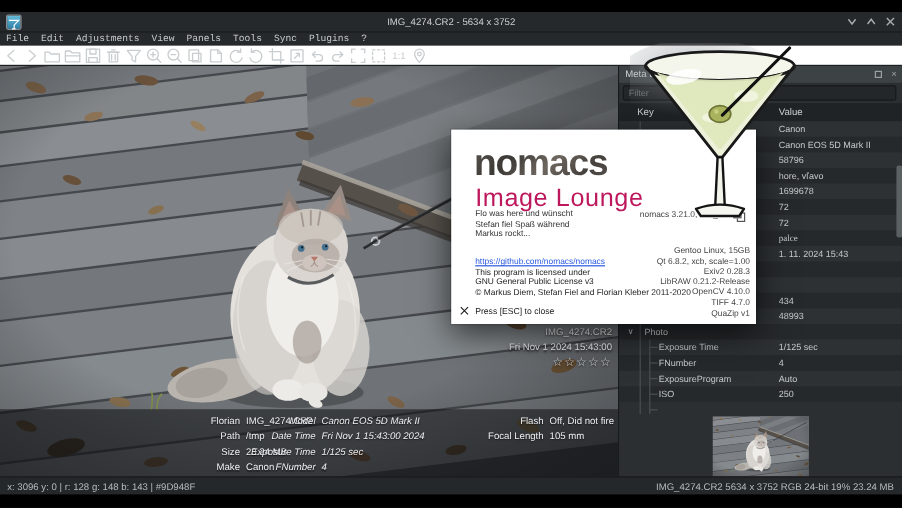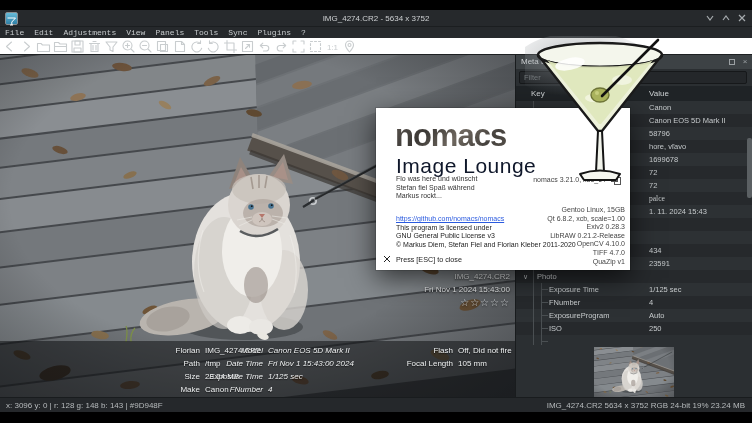--- a/index.html
+++ b/index.html
@@ -59,21 +59,21 @@
   
   .statusbar { position:absolute; top:397px; left:0; width:752px; height:15px; background:#25282b; border-top:1px solid #191c1e; font-size:8px; color:#b6babc; }
   .status-left { position:absolute; left:6px; line-height:15px; }
   .status-right { position:absolute; right:7px; line-height:15px; }
 
   
   .about { position:absolute; left:376px; top:108px; width:254px; height:162px; background:#fff; box-shadow:0 8px 26px rgba(0,0,0,.65), 0 0 0 1px rgba(0,0,0,.12); z-index:30; }
   .logo-title { position:absolute; left:19px; top:10px; font-size:31px; font-weight:bold; letter-spacing:-1px; color:#474340;
     background:linear-gradient(135deg,#5c5650 0%,#3b3835 30%,#6e675f 55%,#45413d 80%,#59534c 100%);
     -webkit-background-clip:text; background-clip:text; -webkit-text-fill-color:transparent; }
-  .logo-sub { position:absolute; left:20px; top:46px; font-size:21px; color:#0f172a; letter-spacing:.5px; }
+  .logo-sub { position:absolute; left:20px; top:46px; font-size:21px; color:#be185d; letter-spacing:.5px; }
   .greeting { position:absolute; left:20px; top:67px; font-size:7px; line-height:8.6px; color:#333; }
   .version-line { position:absolute; right:24px; top:68px; font-size:7px; color:#444; }
   .copy-btn { position:absolute; right:9px; top:66px; width:10px; height:11px; }
   .copy-btn .b { position:absolute; border:1px solid #555; width:7px; height:8px; background:#fff; }
   .copy-btn .b1 { left:0; top:0; } .copy-btn .b2 { left:3px; top:3px; }
   .sys-block { position:absolute; right:5px; top:98px; font-size:7px; line-height:8.6px; color:#444; text-align:right; }
   .link-block { position:absolute; left:20px; top:107px; font-size:7px; line-height:8.6px; color:#222; }
   .about-link { color:#2a5adf; text-decoration:underline; }
   .close-row { position:absolute; left:7px; top:146px; height:12px; font-size:7.2px; color:#222; }
   .close-x { position:absolute; left:0; top:1px; }
@@ -456,21 +456,21 @@
         <div class="mrow light" style="top: 130px;">
           <span class="mkey top"></span>
           <span class="mval"></span>
         </div>
         <div class="mrow dark" style="top: 143px;">
           <span class="mkey top"></span>
           <span class="mval">434</span>
         </div>
         <div class="mrow light" style="top: 156px;">
           <span class="mkey top"></span>
-          <span class="mval">23591</span>
+          <span class="mval">48993</span>
         </div>
         <div class="mrow dark" style="top: 169px;">
           <span class="msec-ch">∨</span>
           <span class="msec-lab">Photo</span>
         </div>
         <div class="mrow light" style="top: 182px;">
           <span class="mkey">Exposure Time</span>
           <span class="mval">1/125 sec</span>
         </div>
         <div class="mrow dark" style="top: 195px;">

